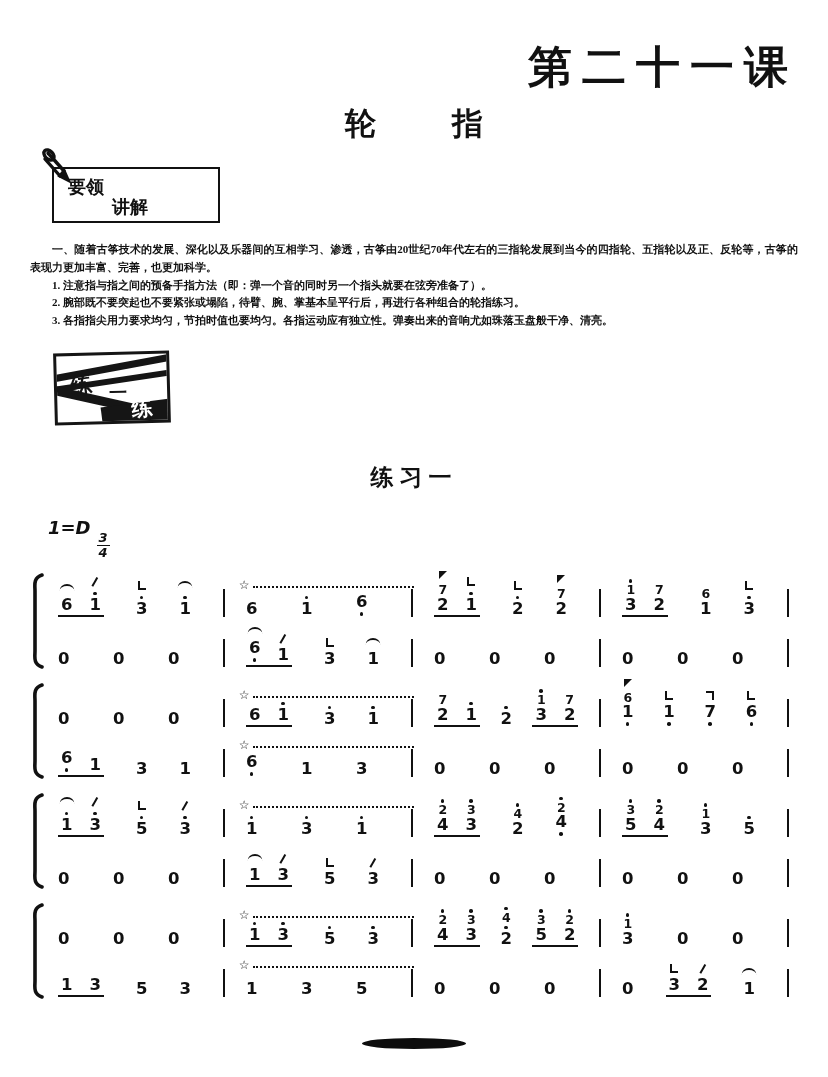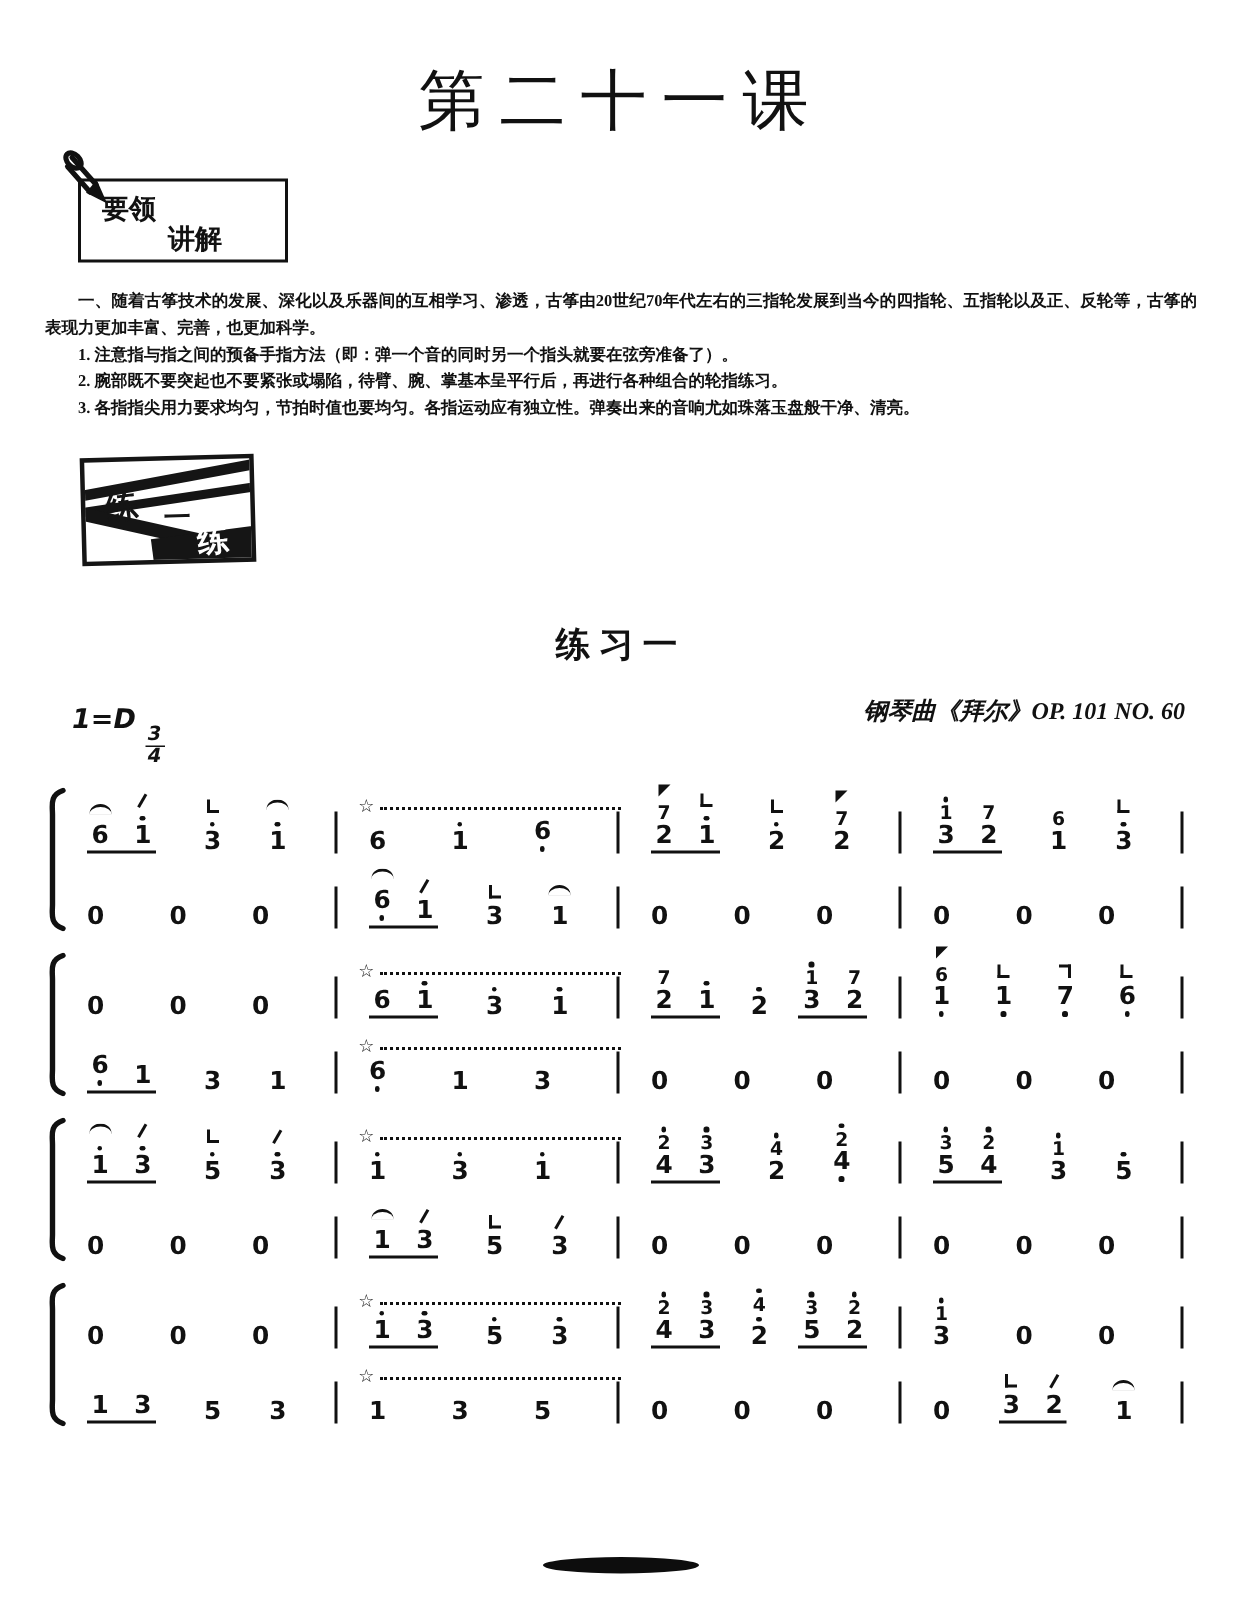--- a/index.html
+++ b/index.html
@@ -4,26 +4,26 @@
 <style>
   * { margin:0; padding:0; box-sizing:border-box; }
   html,body { width:828px; background:#fff; }
   body {
     position:relative; height:1077px; overflow:hidden;
     font-family:"Liberation Serif", serif; color:#111;
   }
   .page { padding:30px 30px 0 30px; }
 
   
-  .title { text-align:center; font-size:44px; font-weight:400; letter-spacing:10px; margin-top:8px; }
+  .title { text-align:right; font-size:44px; font-weight:700; letter-spacing:10px; margin-top:8px; }
   .subtitle { text-align:center; font-size:31px; font-weight:900; margin-top:6px; }
   .subtitle .gap { display:inline-block; width:76px; }
 
   
-  .badge { position:relative; width:140px; height:56px; border:2.5px solid #111; margin:22px 0 18px 22px; }
+  .badge { position:relative; width:168px; height:56px; border:2.5px solid #111; margin:22px 0 18px 22px; }
   .badge .l1 { position:absolute; left:14px; top:6px;  font-size:18px; font-weight:900; }
   .badge .l2 { position:absolute; left:58px; top:26px; font-size:18px; font-weight:900; }
   .pen { position:absolute; left:-16px; top:-22px; }
 
   
   .paras { margin-top:10px; font-size:11px; line-height:1.62; font-weight:600; text-align:justify; }
   .paras p { text-indent:2em; }
 
   
   .stamp { position:relative; width:116px; height:72px; border:3px solid #151515; margin:22px 0 0 24px;
@@ -79,20 +79,23 @@
 
   .blot { position:absolute; left:50%; top:1038px; transform:translateX(-50%);
           width:104px; height:11px; background:#0d0d0d; border-radius:50%; }
 </style>
 </head>
 <body>
 
 <div class="page">
 
   <div class="title">第二十一课</div>
+  <div class="subtitle">
+    <span>轮</span><span class="gap"></span><span>指</span>
+  </div>
 
   <div class="badge">
     <svg class="pen" width="42" height="44" viewBox="0 0 42 44">
       <g stroke="#111" stroke-width="3.4" fill="none" stroke-linecap="round">
         <path d="M10 6 L26 24"></path>
         <path d="M7 12 L22 29"></path>
         <path d="M26 24 L30 33 L22 29 Z" fill="#111"></path>
         <ellipse cx="11" cy="8" rx="6" ry="4" transform="rotate(45 11 8)"></ellipse>
       </g>
     </svg>
@@ -120,21 +123,20 @@
   <div class="ex-title">练习一</div>
 
   <div class="meta">
     <div class="key">
       <span>1=D</span><span class="frac">
           <span class="numr">3</span>
           <span class="den">4</span>
         </span>
     </div>
     <div class="credits">
-      <div>钢琴曲《拜尔》OP. 101 NO. 60</div>
     </div>
   </div>
 
   <div id="score">
       <div class="system">
         <div class="sysbrace">
           <svg width="14" height="96" viewBox="0 0 14 96">
             <path d="M12 2 C3 5 5 12 5 18 L5 78 C5 84 3 91 12 94" stroke="#111" stroke-width="3.6" fill="none" stroke-linecap="round"></path>
           </svg>
         </div>

